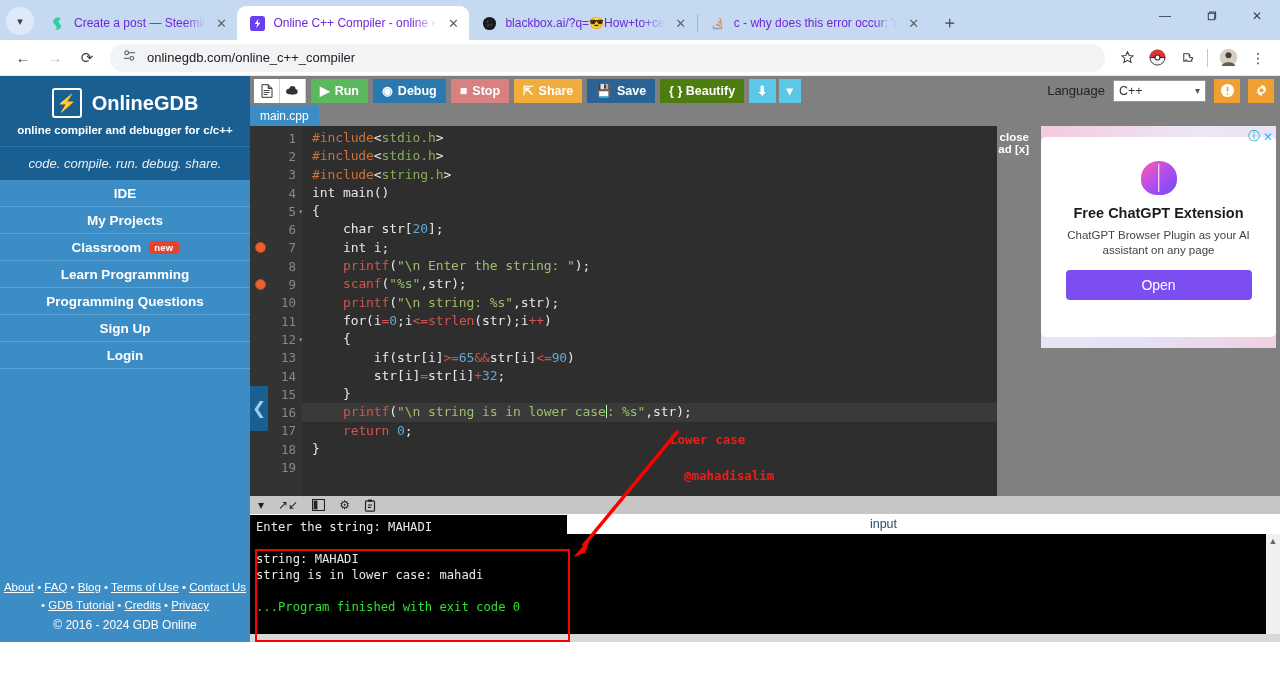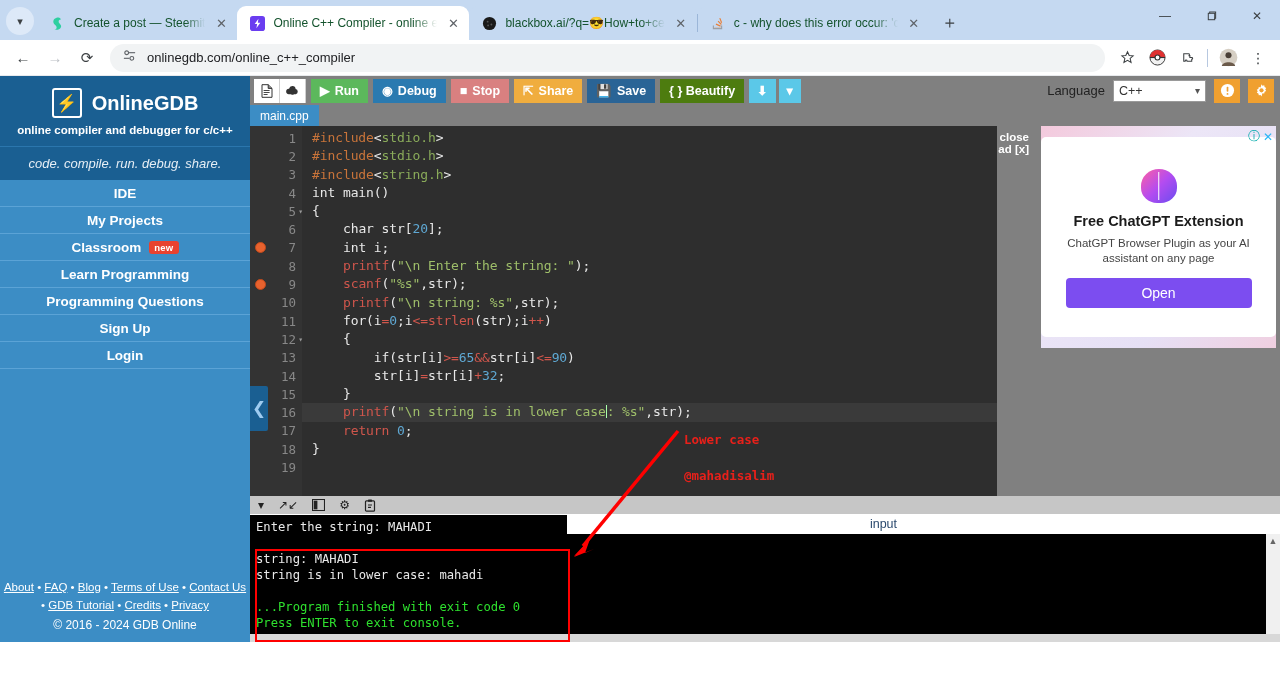--- a/index.html
+++ b/index.html
@@ -20,21 +20,21 @@
     color: #3c4043; font-size: 11px; background: #dde9f8;
   }
   .tab {
     height: 34px; display: flex; align-items: center; gap: 8px;
     padding: 0 8px 0 12px; border-radius: 9px 9px 0 0;
     background: #c5d9f1; position: relative; max-width: 232px; min-width: 60px;
   }
   .tab.active { background: #ffffff; }
   .tab-favicon { width: 16px; height: 16px; flex: 0 0 16px; display:flex; align-items:center; justify-content:center;}
   .tab-title {
-    font-size: 12px; color: #14532d; white-space: nowrap;
+    font-size: 12px; color: #6d28d9; white-space: nowrap;
     overflow: hidden; flex: 1; text-overflow: clip;
     -webkit-mask-image: linear-gradient(to right, #000 85%, transparent 100%);
             mask-image: linear-gradient(to right, #000 85%, transparent 100%);
   }
   .tab-close {
     width: 16px; height: 16px; flex: 0 0 16px; font-size: 13px; color: #5f6368;
     display: flex; align-items: center; justify-content: center; line-height: 1;
   }
   .tab-sep { width:1px; height:18px; background:#9bb6d8; margin:0 0 8px 0; }
   .new-tab-btn {
@@ -197,21 +197,21 @@
     margin: 0 4px; height: 222px; position: relative;
     background: linear-gradient(135deg,#f4c9dc 0%,#ece6f7 35%,#e6e0f5 70%,#f0cfe0 100%);
     display: flex; align-items: center; justify-content: center;
   }
   .ad-ctrls {
     position: absolute; top: 2px; right: 3px; display: flex; gap: 3px;
     align-items: center; font-size: 12px; color: #0aa; z-index: 3;
   }
   .ad-card {
     width: 235px; height: 200px; background: #fff; border-radius: 5px;
-    display: flex; flex-direction: column; align-items: center; padding: 24px 14px;
+    display: flex; flex-direction: column; align-items: center; padding: 16px 14px;
   }
   .brain {
     width: 36px; height: 34px; margin: 8px 0 10px;
     background: linear-gradient(135deg,#ff5fa2 0%, #b44cf0 50%, #6a4cf0 100%);
     border-radius: 50% 50% 45% 45%; position: relative;
   }
   .brain::after {
     content: ""; position: absolute; left: 50%; top: 3px; width: 1.5px;
     height: 28px; background: #fff; transform: translateX(-50%);
   }
@@ -577,21 +577,21 @@
             <div class="cline">    <span class="k-pl">{</span></div>
             <div class="cline">        <span class="k-type">if(str[i]</span><span class="k-op">&gt;=</span><span class="k-num">65</span><span class="k-op">&amp;&amp;</span><span class="k-type">str[i]</span><span class="k-op">&lt;=</span><span class="k-num">90</span><span class="k-type">)</span></div>
             <div class="cline">        <span class="k-type">str[i]</span><span class="k-op">=</span><span class="k-type">str[i]</span><span class="k-op">+</span><span class="k-num">32</span><span class="k-type">;</span></div>
             <div class="cline">    <span class="k-pl">}</span></div>
             <div class="cline hl">    <span class="k-fn">printf</span><span class="k-pl">(</span><span class="k-str">"\n string is in lower case</span><span class="cursor-bar"></span><span class="k-str">: %s"</span><span class="k-pl">,str);</span></div>
             <div class="cline">    <span class="k-fn">return</span> <span class="k-num">0</span><span class="k-pl">;</span></div>
             <div class="cline"><span class="k-pl">}</span></div>
             <div class="cline">&nbsp;</div>
           </div>
 
-        <div class="anno" style="left:434px;top:306px;">Lower case</div>
+        <div class="anno" style="left:420px;top:306px;">Lower case</div>
         <div class="anno" style="left:434px;top:342px;">@mahadisalim</div>
       </div>
 
       <div class="adpanel">
         <div class="closead">close ad [x]</div>
         <div class="ad-box">
           <div class="ad-ctrls">
             <span>ⓘ</span>
             <span style="color:#29b6f6;">✕</span>
           </div>
@@ -621,21 +621,21 @@
           <svg width="12" height="13" viewBox="0 0 12 13">
               <rect x="1.5" y="1.8" width="9" height="10.4" rx="1" fill="none" stroke="#222" stroke-width="1.2"></rect>
               <rect x="4" y=".6" width="4" height="2.2" rx=".6" fill="#222"></rect>
               <path d="M4 6 h4 M4 8.4 h3" stroke="#222" stroke-width="1.1"></path>
             </svg>
         </span>
       </div>
 
       <div class="console-split">
         <div class="console-left">
-          <div class="console-out" id="consoleout"><div>Enter the string: MAHADI</div><div> </div><div>string: MAHADI</div><div>string is in lower case: mahadi</div><div> </div><div class="out-green">...Program finished with exit code 0</div><div class="out-green">Press ENTER to exit console.</div></div>
+          <div class="console-out" id="consoleout"><div>Enter the string: MAHADI</div><div> </div><div>string: MAHADI</div><div>string is in lower case: mahadi</div><div> </div><div class="out-green">...Program finished with exit code 0</div></div>
         </div>
         <div class="console-right">
           <div class="input-label">input</div>
           <div class="input-body">
             <div class="in-scroll">▲</div>
           </div>
         </div>
       </div>
       <div class="hscroll"></div>
     </div>

